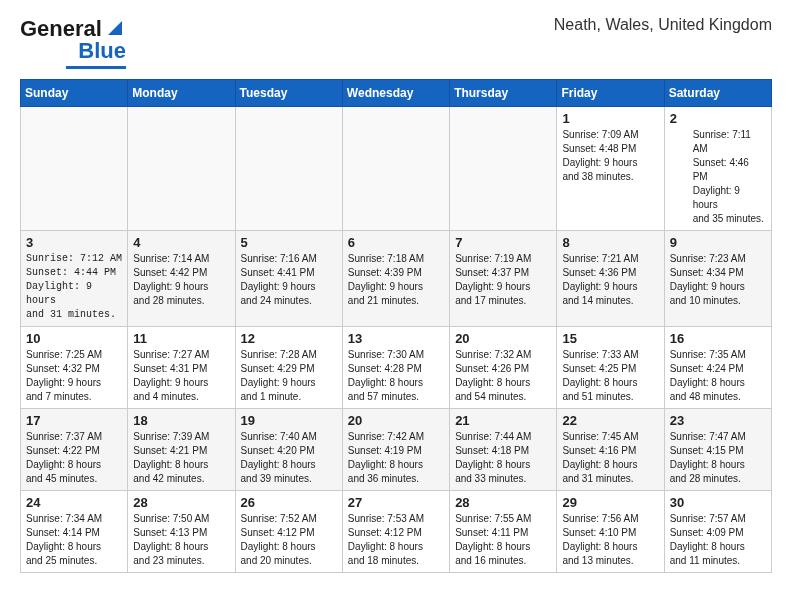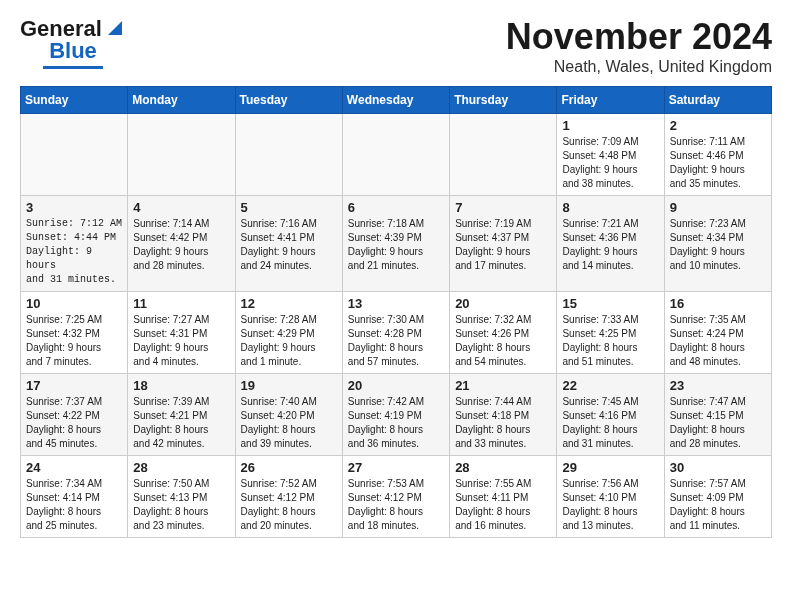--- a/index.html
+++ b/index.html
@@ -12,21 +12,21 @@
     }
     .header-section {
       display: flex;
       justify-content: space-between;
       align-items: flex-start;
       margin-bottom: 10px;
     }
     .logo {
       display: flex;
       flex-direction: column;
-      align-items: center;
+      align-items: flex-end;
     }
     .title-area {
       text-align: right;
     }
     .month-title {
       font-size: 36px;
       font-weight: bold;
       color: #1a1a1a;
     }
     .location-title {
@@ -82,21 +82,20 @@
     <div style="display:flex;align-items:center;">
       <span style="font-size:22px;font-weight:bold;color:#1a1a1a;">General</span>
       <svg width="22" height="22" viewBox="0 0 22 22" style="margin-left:2px;margin-top:-2px;">
         <polygon points="4,18 18,18 18,4" fill="#1565c0"></polygon>
       </svg>
     </div>
     <div style="font-size:22px;font-weight:bold;color:#1565c0;margin-top:-4px;">Blue</div>
     <div style="width:60px;height:3px;background:#1565c0;margin-top:2px;"></div>
   </div>
   <div class="title-area">
-    <div class="month-title">November 2024</div>
     <div class="location-title">Neath, Wales, United Kingdom</div>
   </div>
 </div>
 
 <table>
   <thead>
     <tr>
     <th>Sunday</th>
         <th>Monday</th>
         <th>Tuesday</th>
@@ -115,21 +114,21 @@
         <td class="empty"></td>
         <td>
           <span class="day-num">1</span>
           <div class="day-info" style="white-space: pre-line;">Sunrise: 7:09 AM
 Sunset: 4:48 PM
 Daylight: 9 hours
 and 38 minutes.</div>
         </td>
         <td>
           <span class="day-num">2</span>
-          <div class="day-info" style="white-space: pre-line;">Sunrise: 7:11 AM
+          <div class="day-info" style="white-space: pre-line; margin-left: 23px;">Sunrise: 7:11 AM
 Sunset: 4:46 PM
 Daylight: 9 hours
 and 35 minutes.</div>
         </td>
       </tr>
       <tr>
         <td>
           <span class="day-num">3</span>
           <div class="day-info" style="white-space: pre-line; font-family: Liberation Mono, monospace;">Sunrise: 7:12 AM
 Sunset: 4:44 PM

